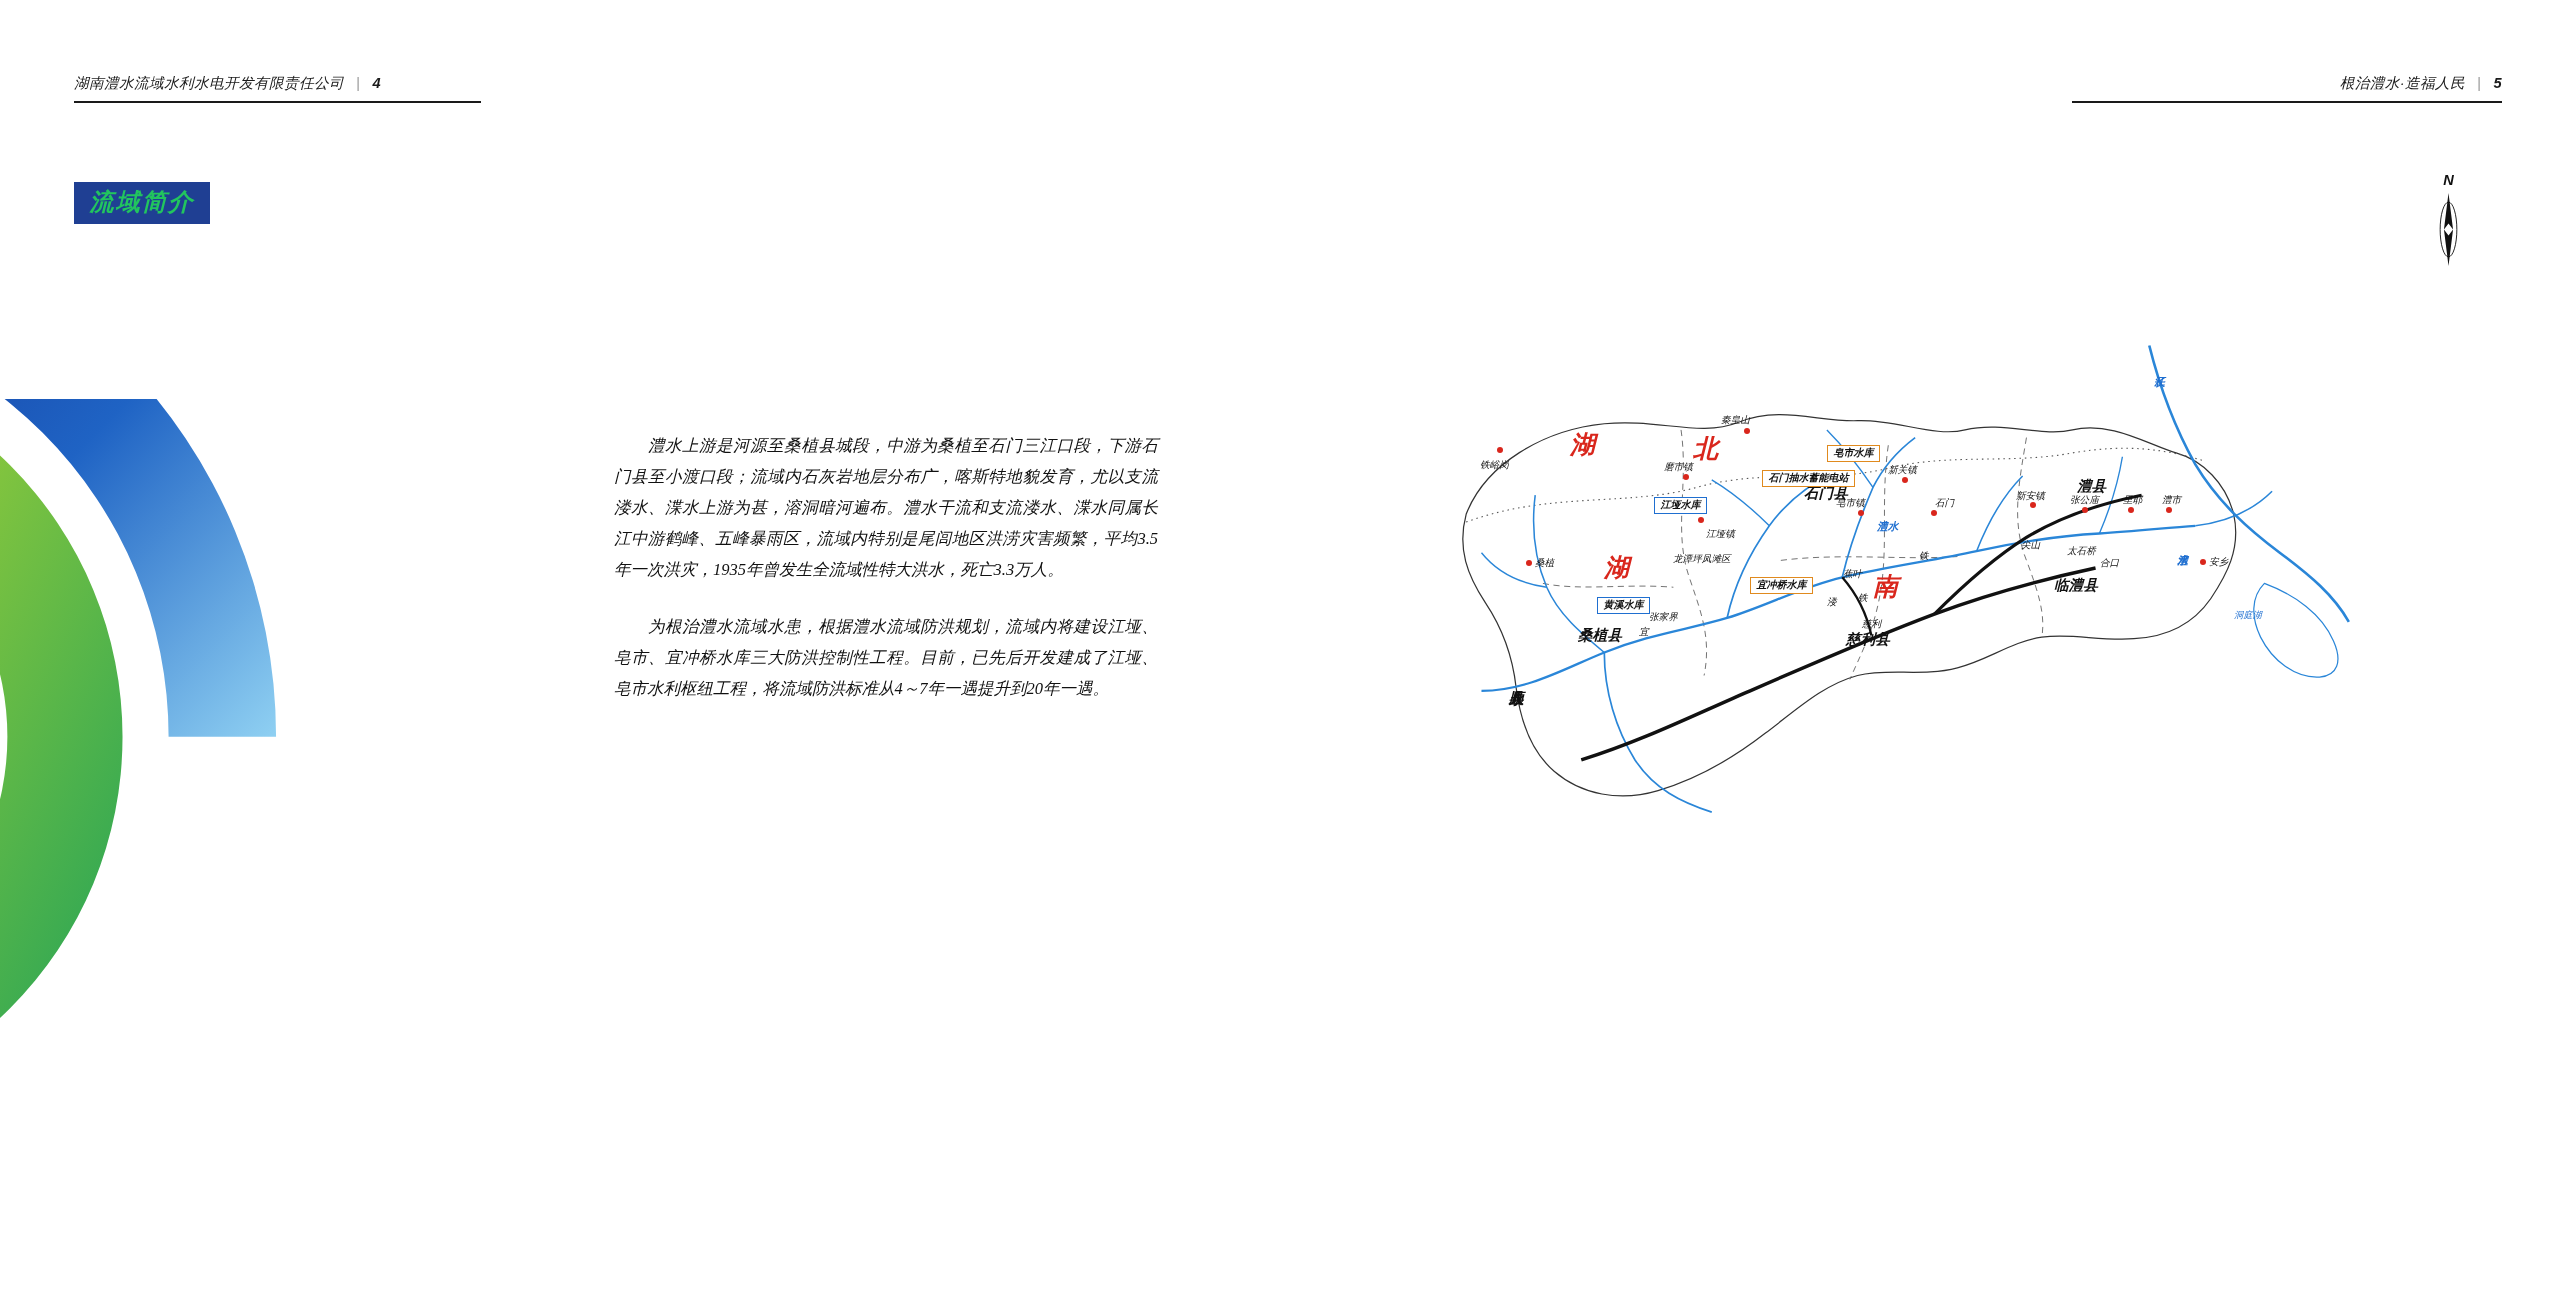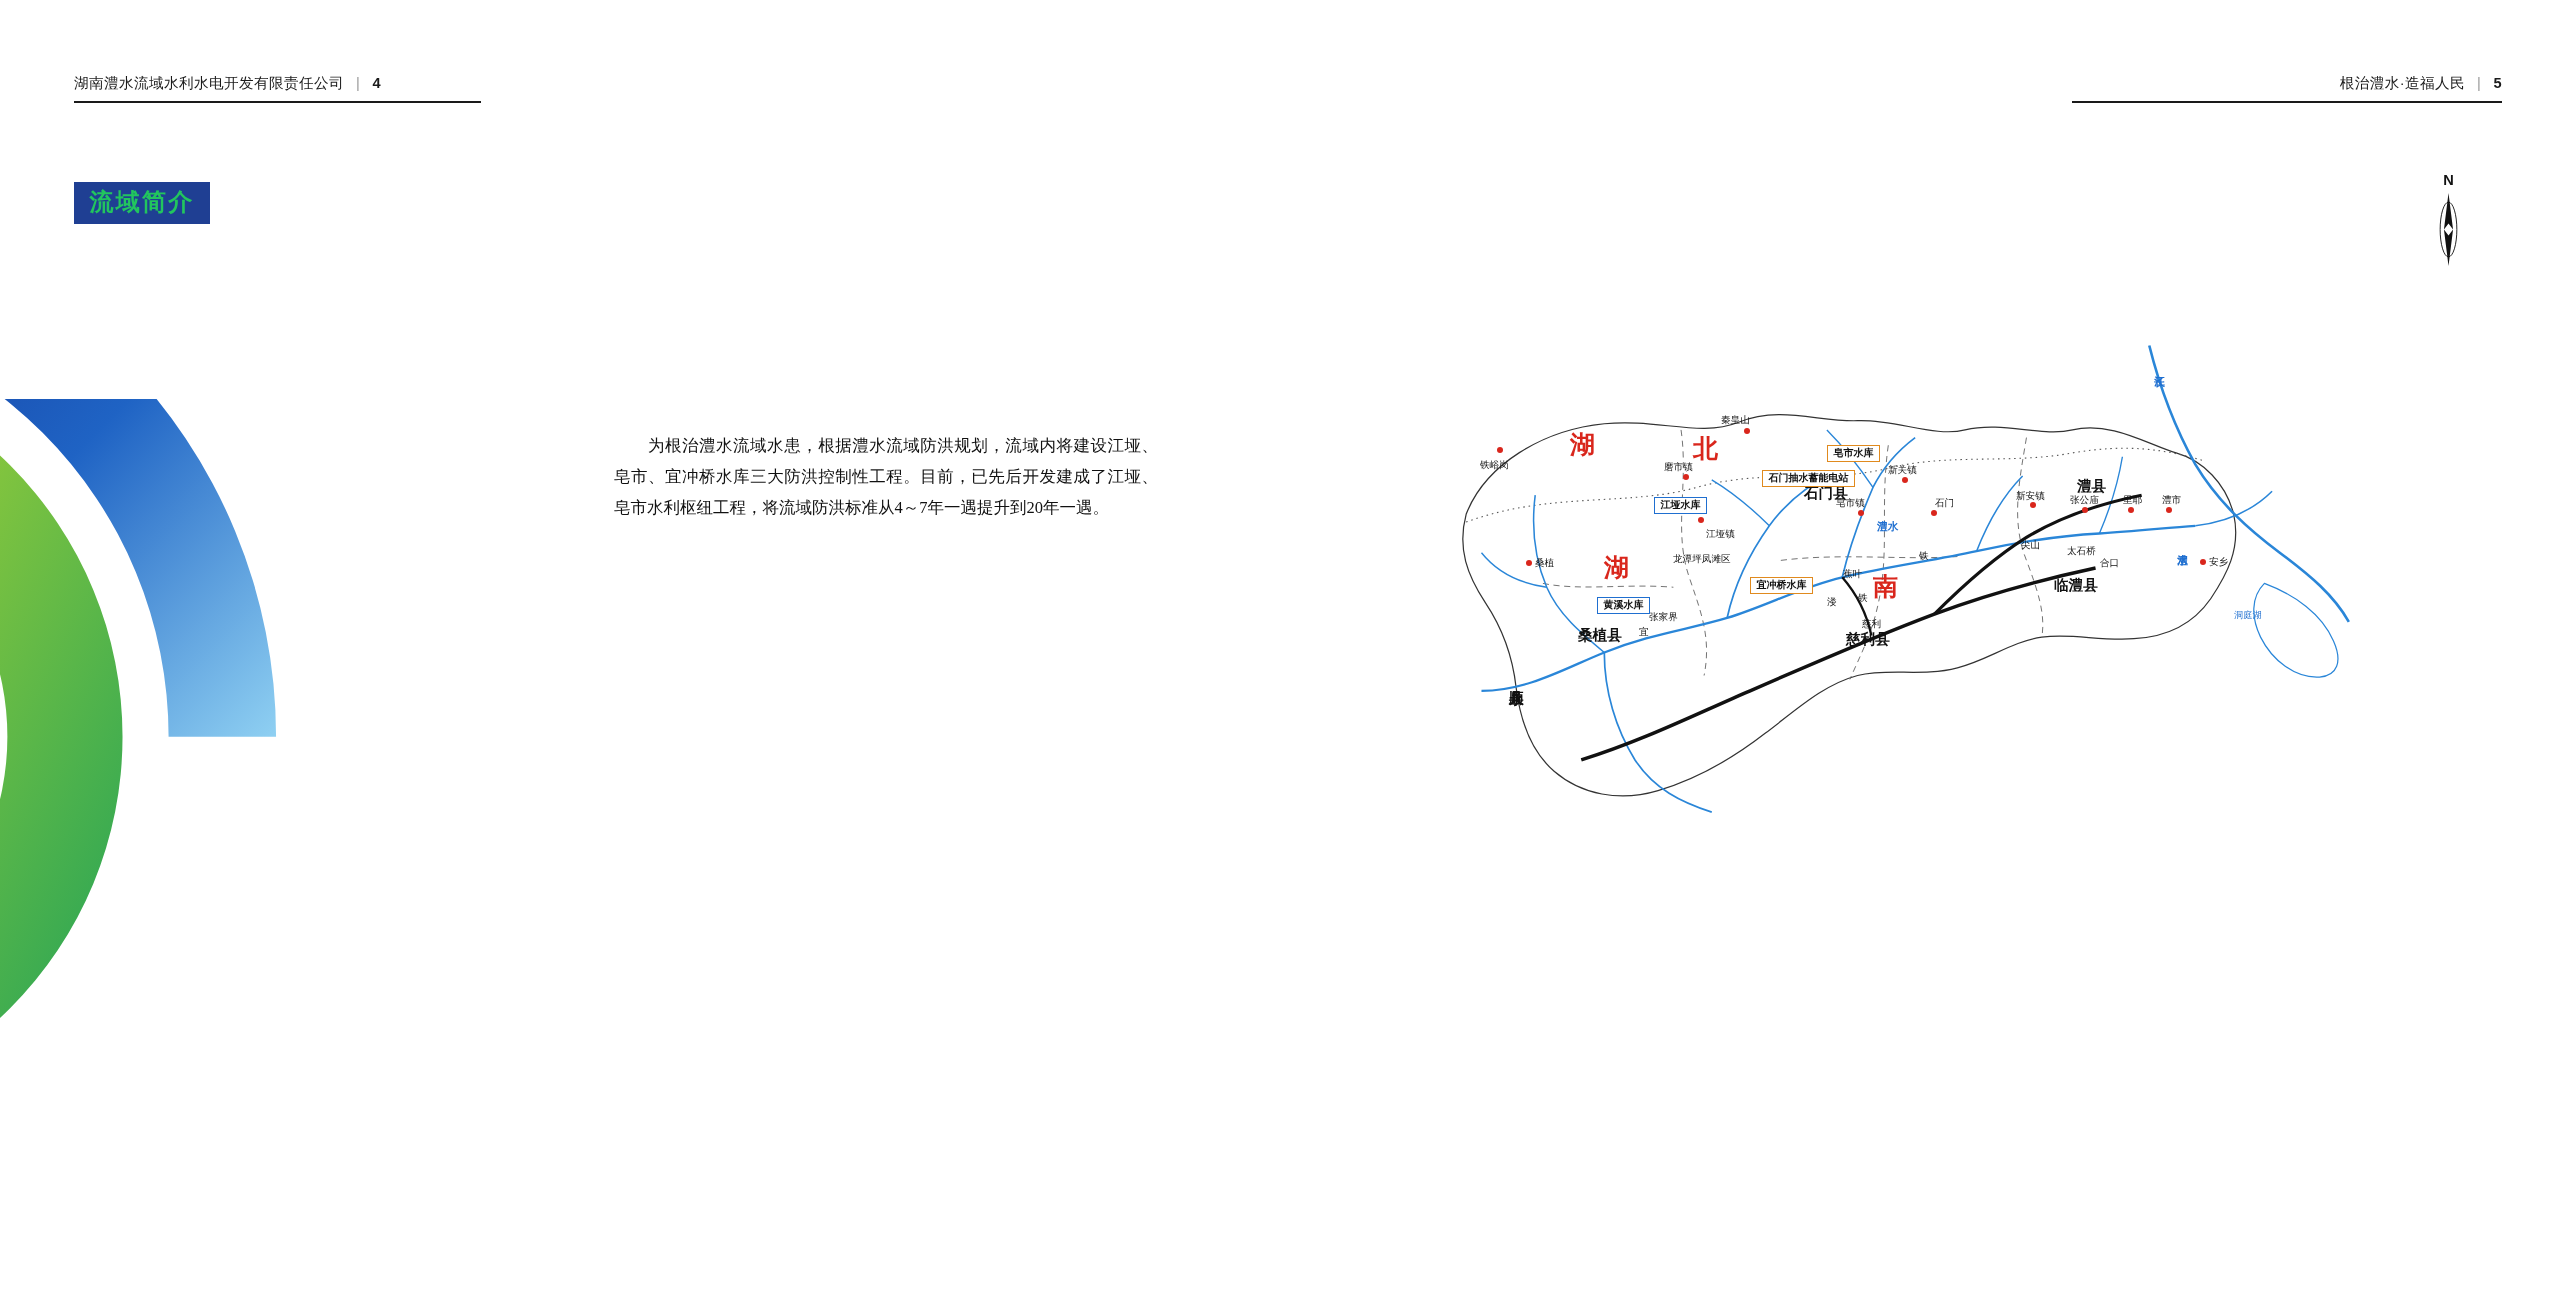--- a/index.html
+++ b/index.html
@@ -13,20 +13,21 @@
     position: relative;
     font-family: "Liberation Sans", sans-serif;
     overflow: hidden;
   }
   .page {
     position: absolute;
     top: 0; left: 0;
     width: 2576px;
     height: 1022px;
     background: #ffffff;
+    font-style: italic;
   }
   
   .runhead {
     position: absolute;
     font-size: 14.6px;
     color: #1a1a1a;
     letter-spacing: 0.4px;
     white-space: nowrap;
   }
   .runhead.left { left: 74px; top: 74px; }
@@ -247,20 +248,21 @@
         <stop offset="100%" stop-color="#6fc6ef"></stop>
       </linearGradient>
     </defs>
     <path d="M 40 -260 A 700 700 0 0 1 740 440 L 600 440 A 560 560 0 0 0 40 -120 Z" fill="url(#g1)"></path>
     <path d="M 40 -60 A 500 500 0 0 1 540 440 A 500 500 0 0 1 40 940 L 40 790 A 350 350 0 0 0 390 440 A 350 350 0 0 0 40 90 Z" fill="url(#g2)"></path>
     <path d="M 40 140 A 300 300 0 0 1 340 440 A 300 300 0 0 1 40 740 L 40 610 A 170 170 0 0 0 210 440 A 170 170 0 0 0 40 270 Z" fill="url(#g3)"></path>
     <path d="M 40 330 A 110 110 0 0 1 150 440 A 110 110 0 0 1 40 550 Z" fill="#8fd0f2"></path>
   </svg>
 
   <div class="bodycopy">
+    <p>澧水上游是河源至桑植县城段，中游为桑植至石门三江口段，下游石门县至小渡口段；流域内石灰岩地层分布广，喀斯特地貌发育，尤以支流溇水、渫水上游为甚，溶洞暗河遍布。澧水干流和支流溇水、渫水同属长江中游鹤峰、五峰暴雨区，流域内特别是尾闾地区洪涝灾害频繁，平均3.5年一次洪灾，1935年曾发生全流域性特大洪水，死亡3.3万人。</p>
     <p>为根治澧水流域水患，根据澧水流域防洪规划，流域内将建设江垭、皂市、宜冲桥水库三大防洪控制性工程。目前，已先后开发建成了江垭、皂市水利枢纽工程，将流域防洪标准从4～7年一遇提升到20年一遇。</p>
   </div>
 
 
   <div class="compass">
     <span class="n">N</span>
     <svg width="41" height="83" viewBox="0 0 54 108">
       <polygon points="27,6 33,54 27,46 21,54" fill="#111"></polygon>
       <polygon points="27,102 33,54 27,62 21,54" fill="#111"></polygon>
       <ellipse cx="27" cy="54" rx="11" ry="36" fill="none" stroke="#111" stroke-width="1.2"></ellipse>

